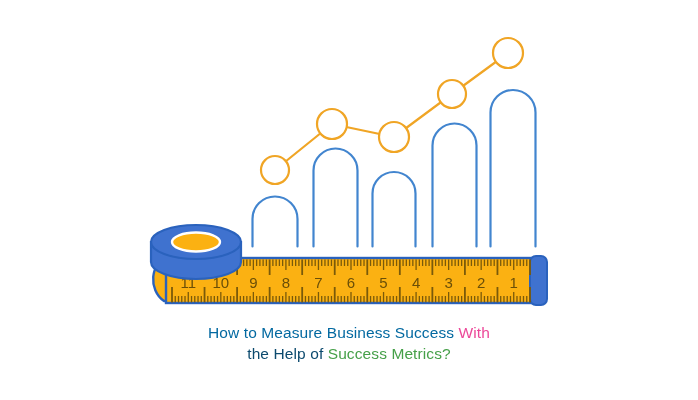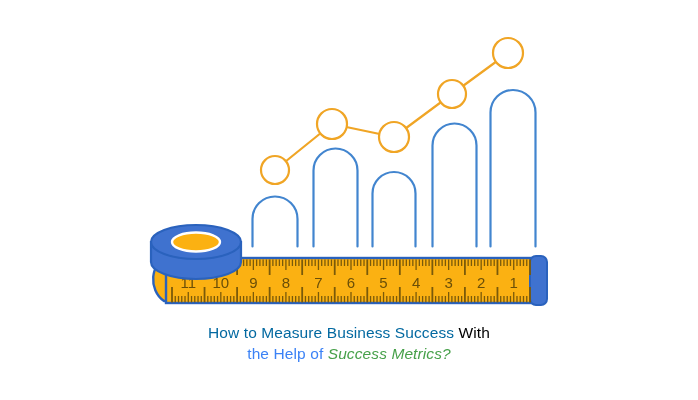--- a/index.html
+++ b/index.html
@@ -295,18 +295,18 @@
       </g>
 
     <path d="M151,242 L151,262 A45,17 0 0 0 241,262 L241,242 Z" fill="#3f72cf" stroke="#2a62bd" stroke-width="2.2"></path>
     <ellipse cx="196" cy="242" rx="45" ry="17" fill="#3f72cf" stroke="#2a62bd" stroke-width="2.2"></ellipse>
     <ellipse cx="196" cy="242" rx="24" ry="9.5" fill="#fbb112" stroke="#ffffff" stroke-width="2.4"></ellipse>
   </g>
 </svg>
 
 <div class="caption">
   <div>
-    <span style="color: #0369a1;">How to Measure Business Success </span><span style="color: #000000;">With</span>
+    <span style="color: #0369a1;">How to Measure Business Success </span><span style="color: #ec4899;">With</span>
   </div>
   <div>
-    <span style="color: #3b82f6;">the Help of </span><span style="color: rgb(70, 160, 73); font-style: italic;">Success Metrics?</span>
+    <span style="color: #0c4a6e;">the Help of </span><span style="color: rgb(70, 160, 73);">Success Metrics?</span>
   </div>
 </div>
 
 </body></html>

